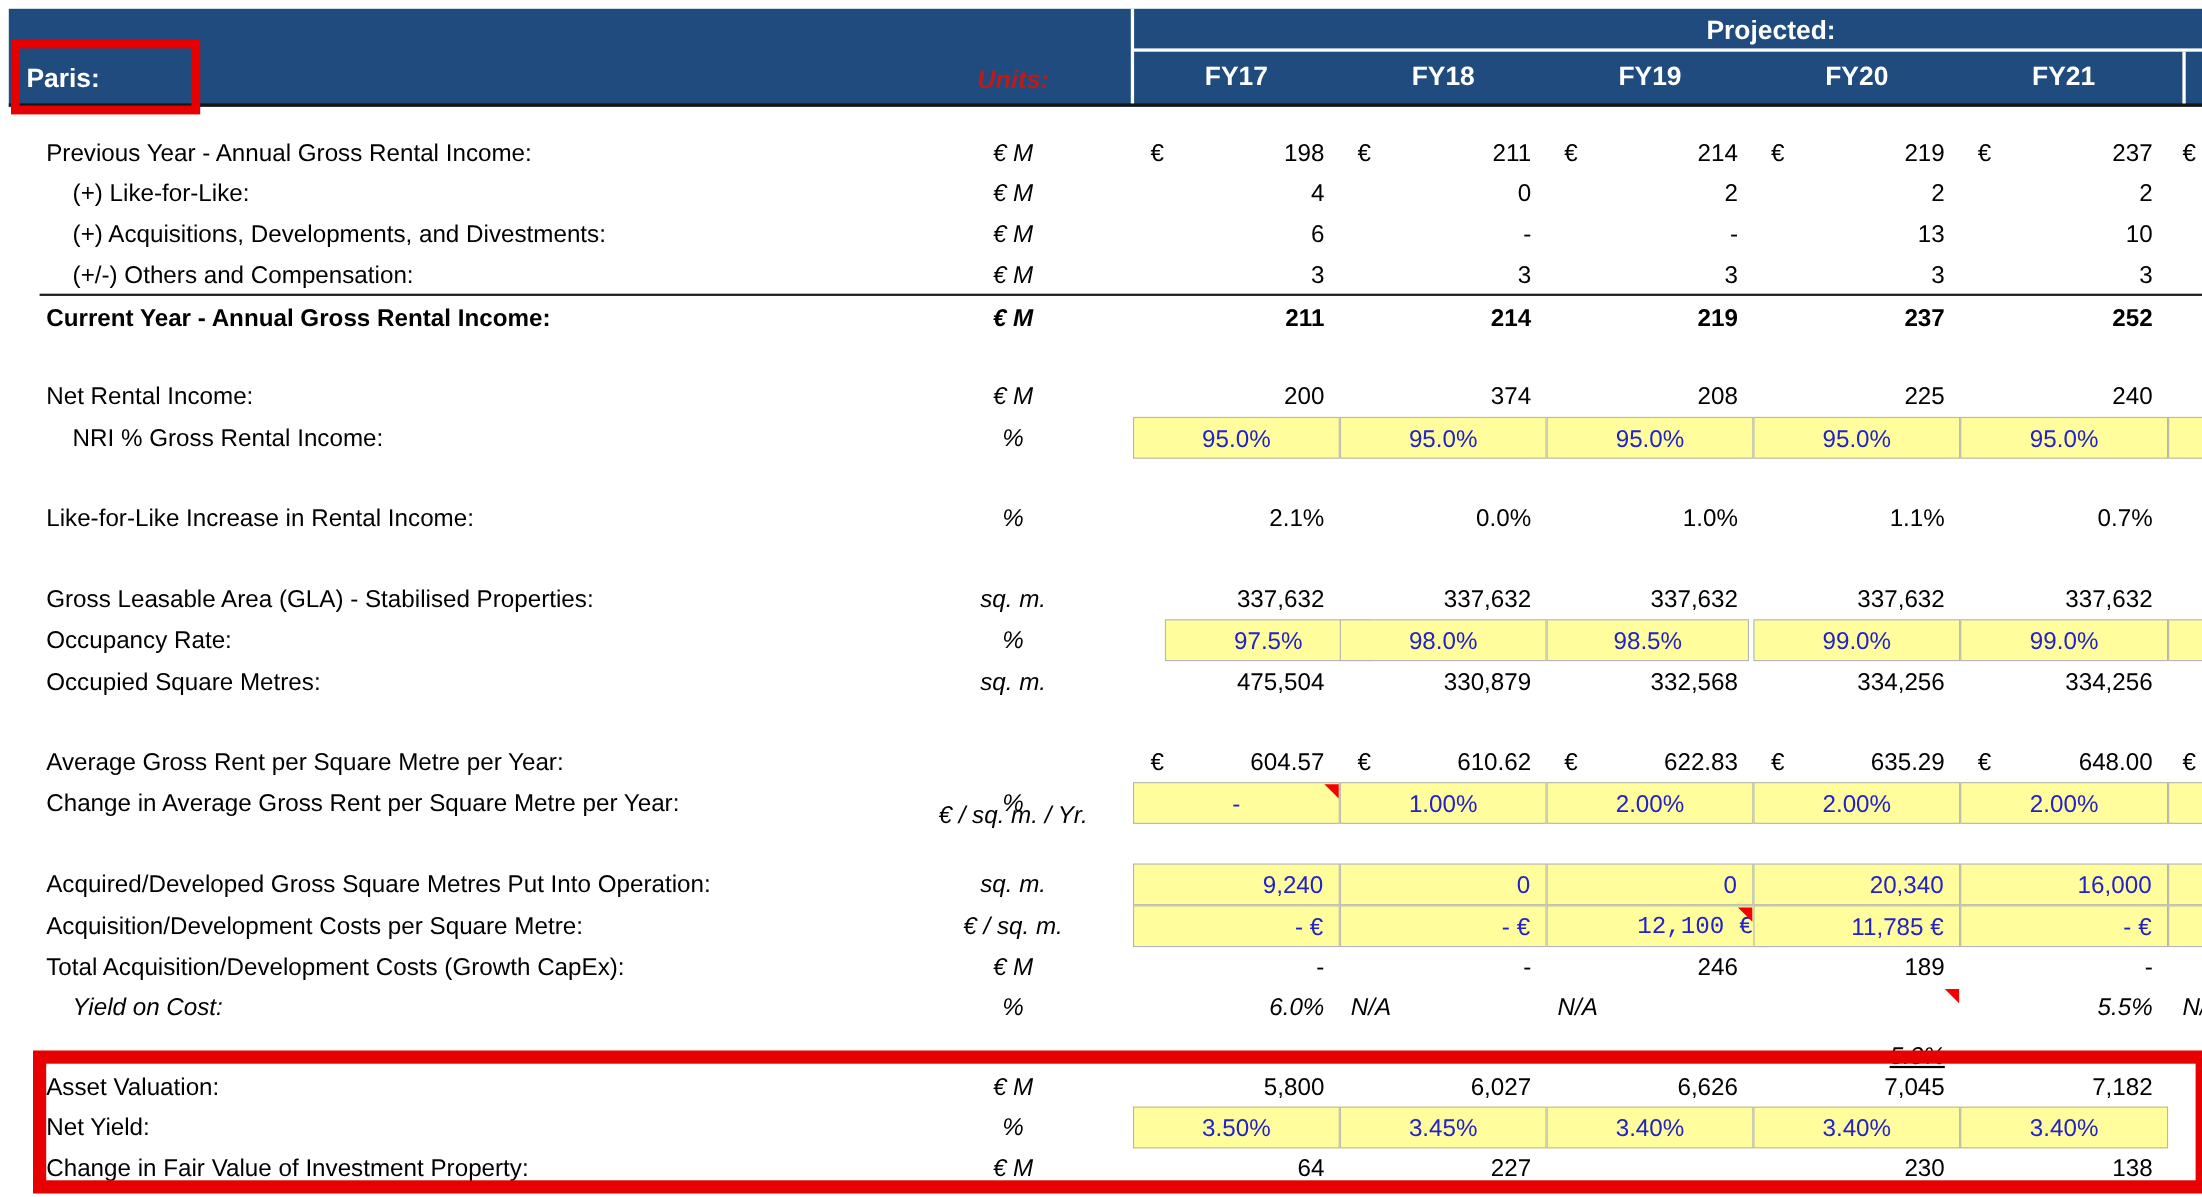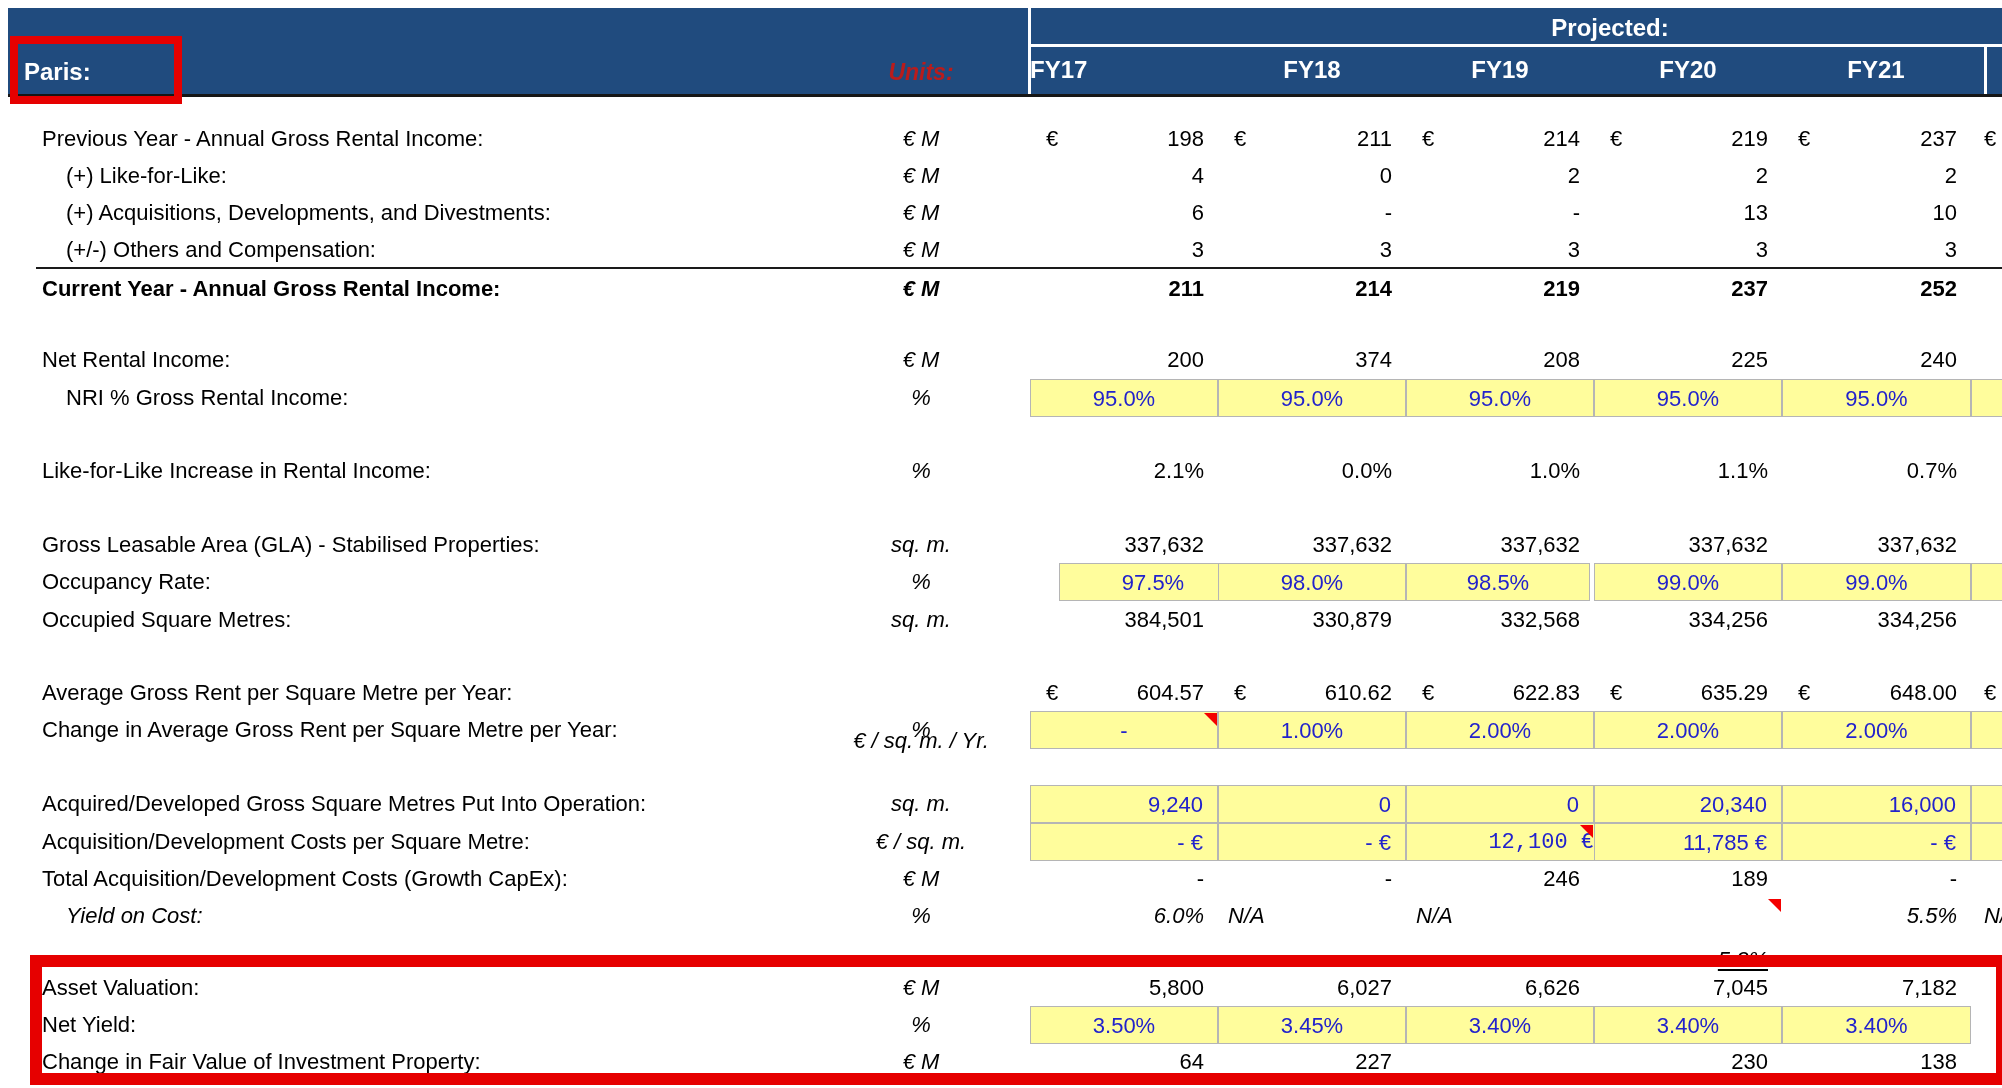--- a/index.html
+++ b/index.html
@@ -40,21 +40,21 @@
 
   <div class="abs hline" style="left:1030px;top:44px;width:972px;height:3px;"></div>
   <div class="abs vline" style="left:1028px;top:8px;width:3px;height:86px;"></div>
   <div class="abs vline" style="left:1984px;top:47px;width:3px;height:47px;"></div>
 
   <div class="abs hdr-text" style="left:24px;top:52px;height:40px;line-height:40px;">Paris:</div>
 
   <div class="abs hdr-units" style="left:820px;top:52px;width:202px;height:40px;line-height:40px;">Units:</div>
 
   <div id="fy-headers">
-      <div class="hdr-text" style="position:absolute;left:1030px;top:50px;width:188px;height:40px;line-height:40px;text-align:left;">FY17</div>
+      <div class="hdr-text" style="position:absolute;left:1030px;top:50px;width:188px;height:40px;line-height:40px;text-align:center;">FY17</div>
       <div class="hdr-text" style="position:absolute;left:1218px;top:50px;width:188px;height:40px;line-height:40px;text-align:center;">FY18</div>
       <div class="hdr-text" style="position:absolute;left:1406px;top:50px;width:188px;height:40px;line-height:40px;text-align:center;">FY19</div>
       <div class="hdr-text" style="position:absolute;left:1594px;top:50px;width:188px;height:40px;line-height:40px;text-align:center;">FY20</div>
       <div class="hdr-text" style="position:absolute;left:1782px;top:50px;width:188px;height:40px;line-height:40px;text-align:center;">FY21</div>
     </div>
 
   <div class="abs redbox" style="left:10px;top:36px;width:172px;height:68px;border-width:8px;"></div>
 
   <div class="abs sum-line" style="left:36px;top:267px;width:1966px;height:2px;"></div>
 
@@ -127,21 +127,21 @@
       <div class="row-label " style="position:absolute;left:42px;top:563px;height:38px;">Occupancy Rate:</div>
       <div class="units-cell " style="position:absolute;left:820px;top:563px;width:202px;height:38px;">%</div>
       <div class="val-cell val-center ycell " style="position:absolute;left:1030px;top:563px;width:188px;height:38px;margin-left:29px;"><span>97.5%</span></div>
       <div class="val-cell val-center ycell " style="position:absolute;left:1218px;top:563px;width:188px;height:38px;"><span>98.0%</span></div>
       <div class="val-cell val-center ycell " style="position:absolute;left:1406px;top:563px;width:184px;height:38px;"><span>98.5%</span></div>
       <div class="val-cell val-center ycell " style="position:absolute;left:1594px;top:563px;width:188px;height:38px;"><span>99.0%</span></div>
       <div class="val-cell val-center ycell " style="position:absolute;left:1782px;top:563px;width:189px;height:38px;"><span>99.0%</span></div>
       <div class="val-cell ycell" style="position:absolute;left:1971px;top:563px;width:33px;height:38px;"></div>
       <div class="row-label " style="position:absolute;left:42px;top:601px;height:38px;">Occupied Square Metres:</div>
       <div class="units-cell " style="position:absolute;left:820px;top:601px;width:202px;height:38px;">sq. m.</div>
-      <div class="val-cell val-right " style="position:absolute;left:1030px;top:601px;width:188px;height:38px;"><span>384,501</span></div>
+      <div class="val-cell val-right " style="position:absolute;left:1030px;top:601px;width:188px;height:38px;"><span>475,504</span></div>
       <div class="val-cell val-right " style="position:absolute;left:1218px;top:601px;width:188px;height:38px;"><span>330,879</span></div>
       <div class="val-cell val-right " style="position:absolute;left:1406px;top:601px;width:188px;height:38px;"><span>332,568</span></div>
       <div class="val-cell val-right " style="position:absolute;left:1594px;top:601px;width:188px;height:38px;"><span>334,256</span></div>
       <div class="val-cell val-right " style="position:absolute;left:1782px;top:601px;width:189px;height:38px;"><span>334,256</span></div>
       <div class="row-label " style="position:absolute;left:42px;top:674px;height:38px;">Average Gross Rent per Square Metre per Year:</div>
       <div class="units-cell " style="position:absolute;left:820px;top:674px;width:202px;height:38px;margin-top:48px;">€ / sq. m. / Yr.</div>
       <div class="val-cell val-right " style="position:absolute;left:1030px;top:674px;width:188px;height:38px;"><span>604.57</span><span class="euro-pre">€</span></div>
       <div class="val-cell val-right " style="position:absolute;left:1218px;top:674px;width:188px;height:38px;"><span>610.62</span><span class="euro-pre">€</span></div>
       <div class="val-cell val-right " style="position:absolute;left:1406px;top:674px;width:188px;height:38px;"><span>622.83</span><span class="euro-pre">€</span></div>
       <div class="val-cell val-right " style="position:absolute;left:1594px;top:674px;width:188px;height:38px;"><span>635.29</span><span class="euro-pre">€</span></div>

